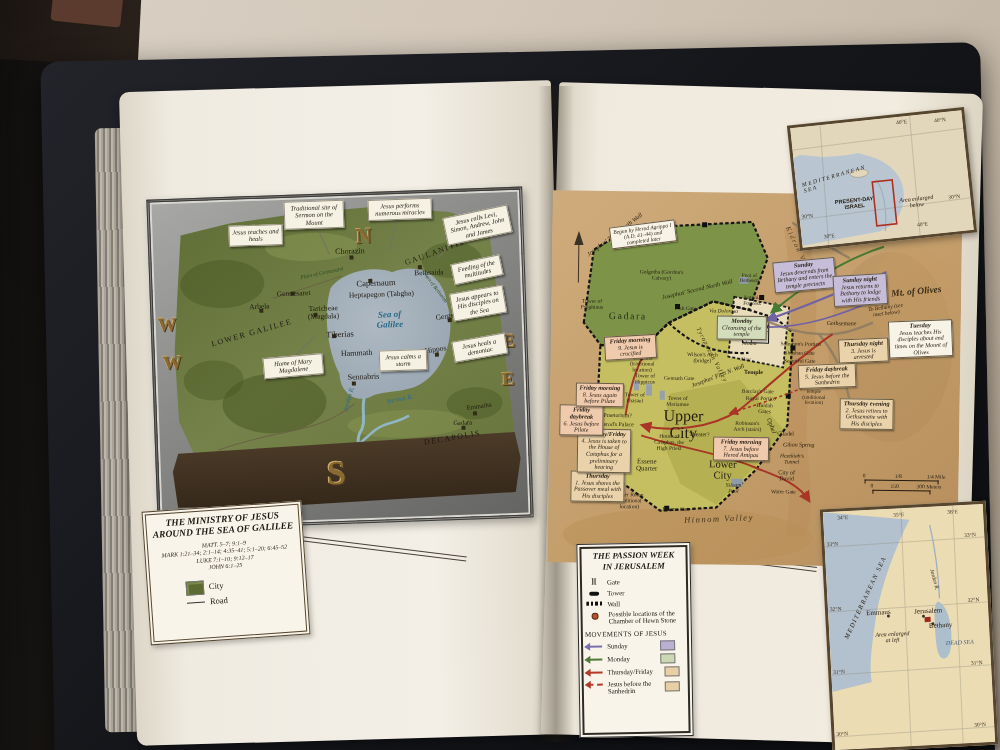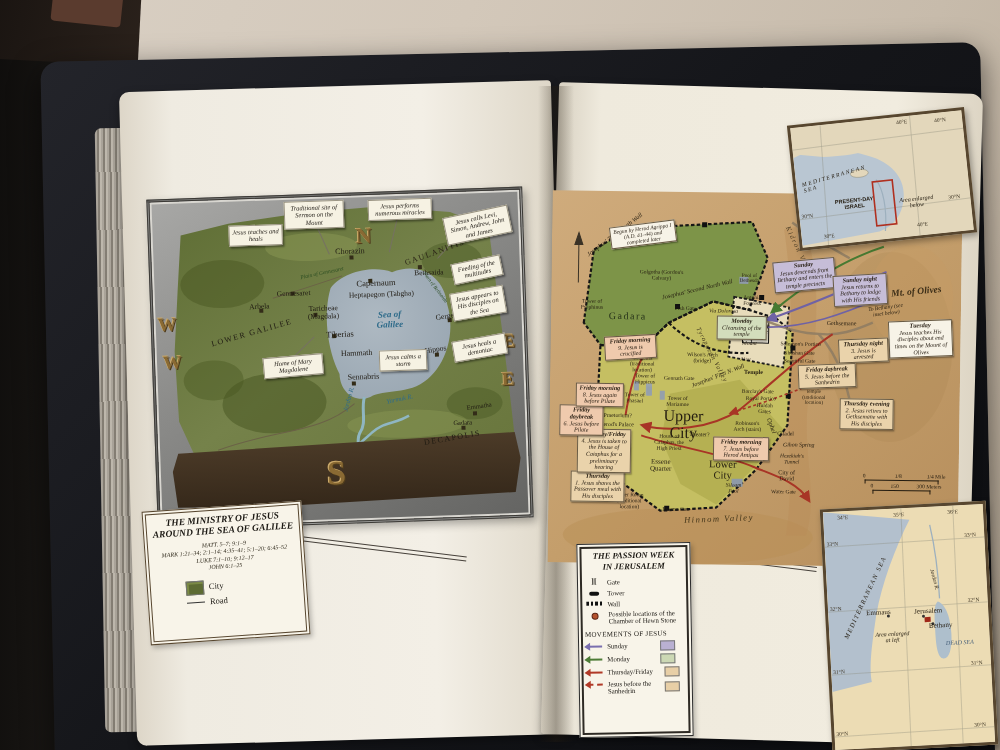--- a/index.html
+++ b/index.html
@@ -289,21 +289,21 @@
     <span class="jl ctr" style="left:88px;top:86px;width:44px;white-space:normal;font-size:5.5px;">Golgotha (Gordon's Calvary)</span>
     <span class="jl ctr" style="left:74px;top:172px;width:36px;white-space:normal;font-size:5.5px;">Golgotha (traditional location)</span>
     <span class="jl ctr" style="left:80px;top:190px;width:30px;white-space:normal;font-size:5.5px;">Tower of Hippicus</span>
     <span class="jl ctr" style="left:70px;top:209px;width:30px;white-space:normal;font-size:5.5px;">Tower of Phasael</span>
     <span class="jl ctr" style="left:112px;top:212px;width:32px;white-space:normal;font-size:5.5px;">Tower of Mariamne</span>
     <span class="jl" style="left:54px;top:229px;font-size:5.8px;">Praetorium?</span>
     <span class="jl" style="left:50px;top:238px;font-size:5.8px;">Herod's Palace</span>
     <span class="jl ctr" style="left:6px;top:234px;width:26px;white-space:normal;font-size:5.2px;">Herod's Family Tomb(s)</span>
     <span class="jl ctr blu" style="left:44px;top:274px;width:28px;white-space:normal;font-size:5.5px;">Serpent's Pool</span>
     <span class="jl ctr" style="left:64px;top:309px;width:34px;white-space:normal;font-size:5.5px;">Upper Room (traditional location)</span>
-    <span class="jl ctr" style="left:94px;top:275px;width:36px;white-space:normal;font-size:7px;text-align:center;">Essene Quarter</span>
+    <span class="jl ctr" style="left:80px;top:275px;width:36px;white-space:normal;font-size:7px;text-align:center;">Essene Quarter</span>
     <span class="jl" style="left:114px;top:322px;font-size:5.8px;">Essene Gate</span>
     <span class="jl ctr" style="left:100px;top:250px;width:40px;white-space:normal;font-size:5.5px;">House of Caiaphas, the High Priest</span>
     <span class="jl" style="left:140px;top:247px;font-size:5.8px;">Theater?</span>
     <span class="jl" style="left:114px;top:192px;font-size:5.5px;">Gennath Gate</span>
     <span class="jl ctr" style="left:136px;top:168px;width:32px;white-space:normal;font-size:5.5px;">Wilson's Arch (bridge)</span>
     <span class="jl ctr" style="left:182px;top:236px;width:32px;white-space:normal;font-size:5.5px;">Robinson's Arch (stairs)</span>
     <span class="jl" style="left:192px;top:204px;font-size:5.5px;">Barclay's Gate</span>
     <span class="jl" style="left:196px;top:211px;font-size:5.5px;">Royal Portico</span>
     <span class="jl ctr" style="left:202px;top:218px;width:26px;white-space:normal;font-size:5.5px;">Huldah Gates</span>
     <span class="jl b" style="left:194px;top:184px;font-size:6px;">Temple</span>

